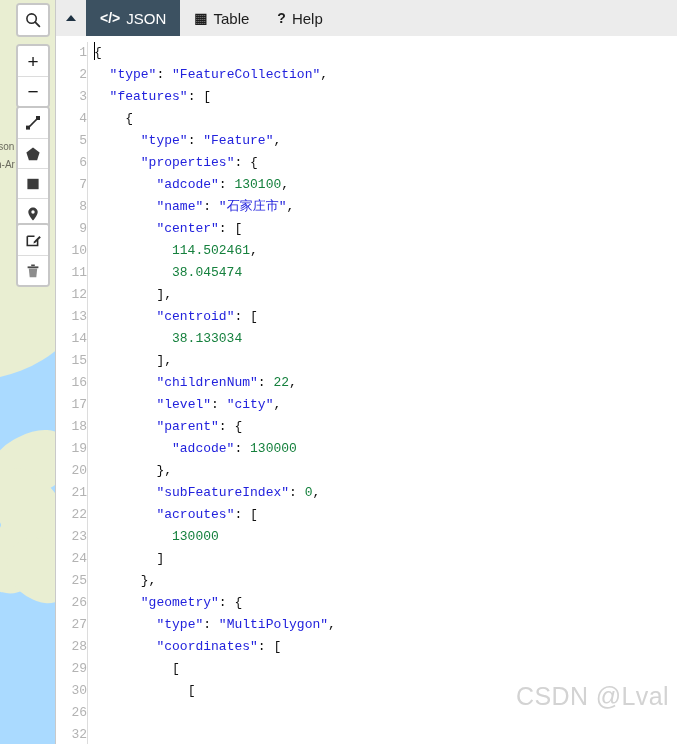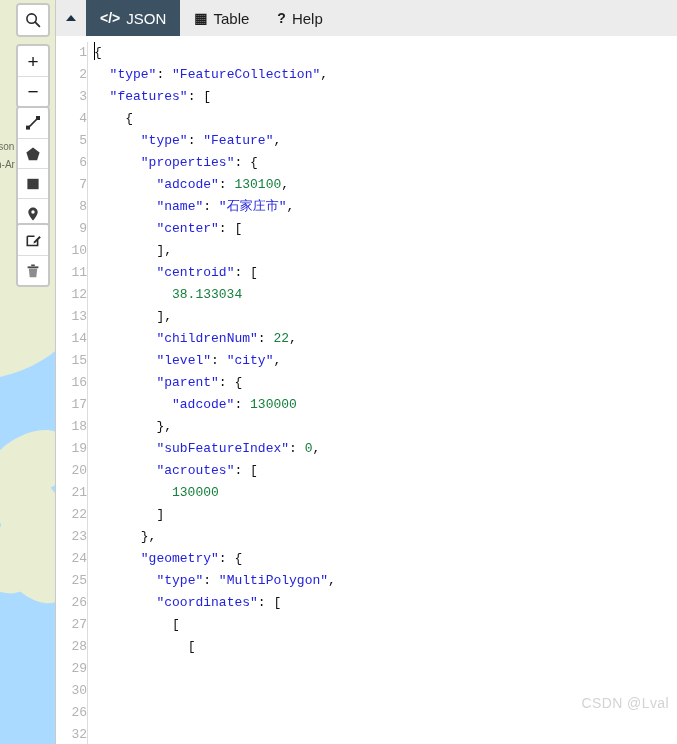--- a/index.html
+++ b/index.html
@@ -223,21 +223,21 @@
     width: 1px; height: 18px;
     background: #000000;
   }
 
   
   .watermark {
     position: absolute;
     right: 8px;
     bottom: 33px;
     color: #d3d3d3;
-    font-size: 14px;
+    font-size: 25px;
     font-family: "Liberation Sans", sans-serif;
     letter-spacing: 0.4px;
     user-select: none;
     pointer-events: none;
   }
 </style>
 </head>
 <body>
 
 <div id="app">
@@ -397,20 +397,22 @@
         <div class="caret"></div>
       <div class="cl"><span></span><span class="tok-punc">{</span></div>
           <div class="cl"><span>  </span><span class="tok-key">"type"</span><span class="tok-punc">: </span><span class="tok-str">"FeatureCollection"</span><span class="tok-punc">,</span></div>
           <div class="cl"><span>  </span><span class="tok-key">"features"</span><span class="tok-punc">: [</span></div>
           <div class="cl"><span>    </span><span class="tok-punc">{</span></div>
           <div class="cl"><span>      </span><span class="tok-key">"type"</span><span class="tok-punc">: </span><span class="tok-str">"Feature"</span><span class="tok-punc">,</span></div>
           <div class="cl"><span>      </span><span class="tok-key">"properties"</span><span class="tok-punc">: {</span></div>
           <div class="cl"><span>        </span><span class="tok-key">"adcode"</span><span class="tok-punc">: </span><span class="tok-num">130100</span><span class="tok-punc">,</span></div>
           <div class="cl"><span>        </span><span class="tok-key">"name"</span><span class="tok-punc">: </span><span class="tok-str">"石家庄市"</span><span class="tok-punc">,</span></div>
           <div class="cl"><span>        </span><span class="tok-key">"center"</span><span class="tok-punc">: [</span></div>
+          <div class="cl"><span>          </span><span class="tok-num">114.502461</span><span class="tok-punc">,</span></div>
+          <div class="cl"><span>          </span><span class="tok-num">38.045474</span></div>
           <div class="cl"><span>        </span><span class="tok-punc">],</span></div>
           <div class="cl"><span>        </span><span class="tok-key">"centroid"</span><span class="tok-punc">: [</span></div>
           <div class="cl"><span>          </span><span class="tok-num">38.133034</span></div>
           <div class="cl"><span>        </span><span class="tok-punc">],</span></div>
           <div class="cl"><span>        </span><span class="tok-key">"childrenNum"</span><span class="tok-punc">: </span><span class="tok-num">22</span><span class="tok-punc">,</span></div>
           <div class="cl"><span>        </span><span class="tok-key">"level"</span><span class="tok-punc">: </span><span class="tok-str">"city"</span><span class="tok-punc">,</span></div>
           <div class="cl"><span>        </span><span class="tok-key">"parent"</span><span class="tok-punc">: {</span></div>
           <div class="cl"><span>          </span><span class="tok-key">"adcode"</span><span class="tok-punc">: </span><span class="tok-num">130000</span></div>
           <div class="cl"><span>        </span><span class="tok-punc">},</span></div>
           <div class="cl"><span>        </span><span class="tok-key">"subFeatureIndex"</span><span class="tok-punc">: </span><span class="tok-num">0</span><span class="tok-punc">,</span></div>

